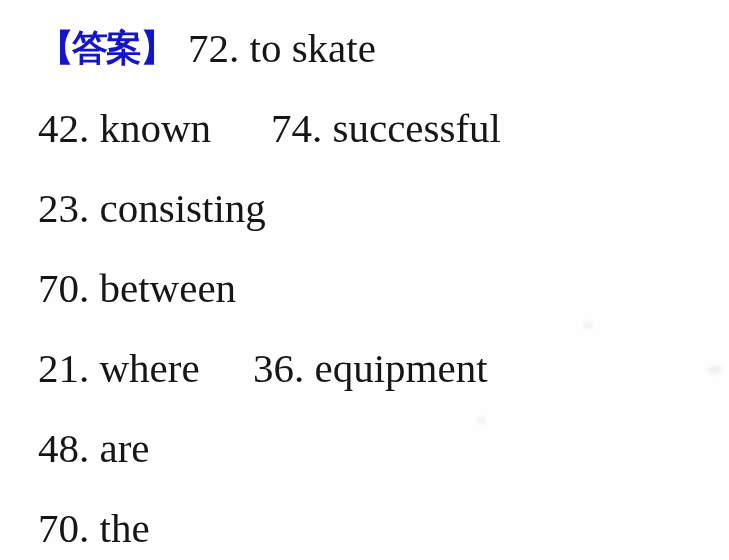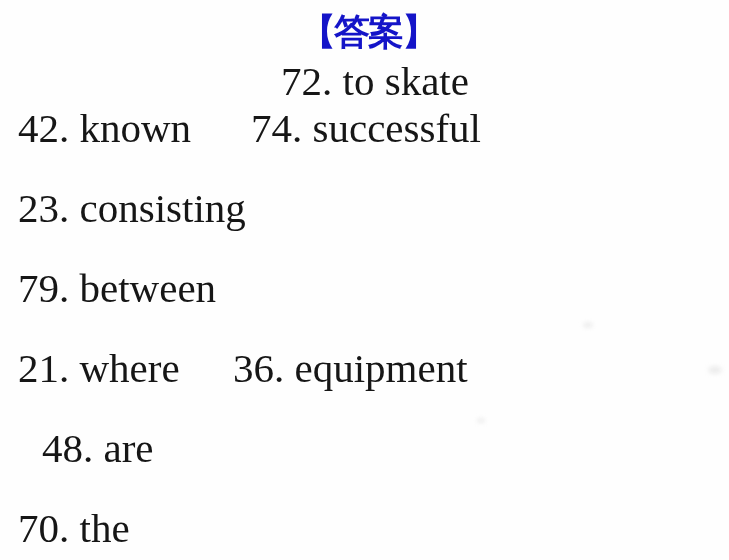--- a/index.html
+++ b/index.html
@@ -19,41 +19,40 @@
   .doc {
     position: absolute;
     top: 8px;
     left: 0;
     width: 100%;
   }
   .line {
     height: 80px;
     display: flex;
     align-items: center;
-    padding-left: 18px;
+    padding-left: 38px;
     font-size: 41px;
     white-space: pre;
   }
   .line-first {
-    padding-left: 21px;
-    flex-direction: column;
+    padding-left: 38px;
   }
   .answer-key-label {
     color: #1414c8;
     font-size: 36px;
     margin-right: 14px;
     letter-spacing: -2px;
     font-weight: bold;
   }
   .ans {
     display: inline-block;
   }
   .w233 { width: 233px; }
   .w215 { width: 215px; }
-  .w172 { width: 172px; margin-left: 24px; }
+  .w172 { width: 172px; }
   .smudge {
     position: absolute;
     border-radius: 50%;
     background: #ededed;
     filter: blur(2px);
   }
   .s1 { left: 583px; top: 322px; width: 10px; height: 6px; }
   .s2 { left: 708px; top: 366px; width: 14px; height: 8px; }
   .s3 { left: 477px; top: 418px; width: 8px; height: 5px; }
 </style>
@@ -71,21 +70,21 @@
     <div class="line">
       <span class="ans w233">42. known</span>
       <span class="ans">74. successful</span>
     </div>
 
     <div class="line">
       <span class="ans">23. consisting</span>
     </div>
 
     <div class="line">
-      <span class="ans">79. between</span>
+      <span class="ans">70. between</span>
     </div>
 
     <div class="line">
       <span class="ans w215">21. where</span>
       <span class="ans">36. equipment</span>
     </div>
 
     <div class="line">
       <span class="ans w172">48. are</span>
     </div>

